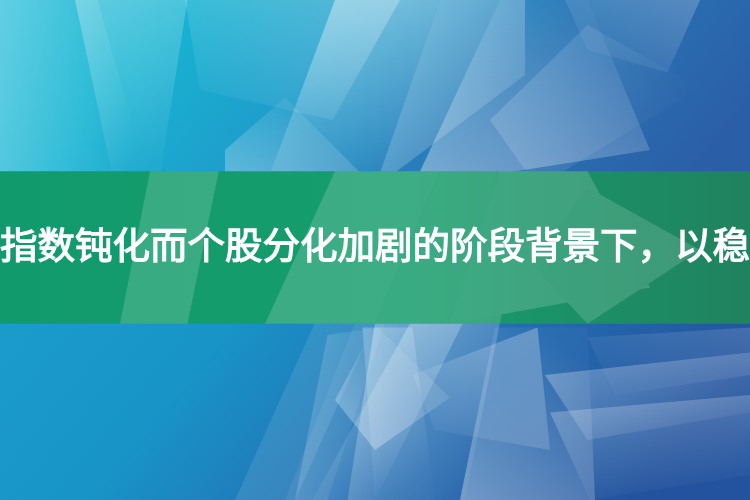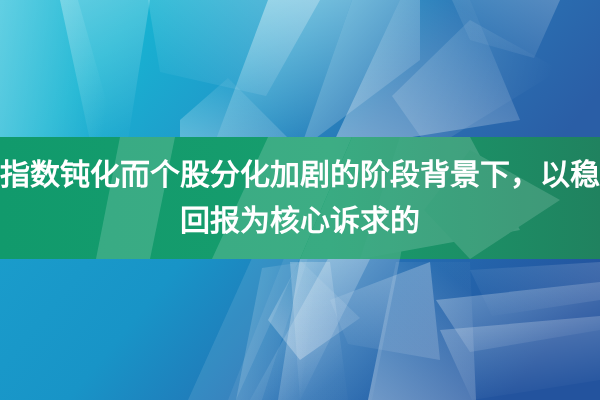--- a/index.html
+++ b/index.html
@@ -131,16 +131,15 @@
       <polygon points="268,137 352,137 300,259 212,259" fill="#ffffff"></polygon>
       <polygon points="352,137 420,137 400,259 300,259" fill="#e9f7ef"></polygon>
       <polygon points="400,137 470,137 520,230 360,259" fill="#ffffff"></polygon>
       <polygon points="120,137 175,137 150,259 96,259" fill="#ffffff"></polygon>
       <polygon points="470,150 560,200 470,259 424,210" fill="#e9f7ef"></polygon>
     </g>
   </svg>
 
   <div id="text-layer">
     <div class="headline-line">在指数钝化而个股分化加剧的阶段背景下，以稳健</div>
-    <div class="headline-line">回报为核心诉求的</div>
   </div>
 
 </div>
 
 </body></html>

